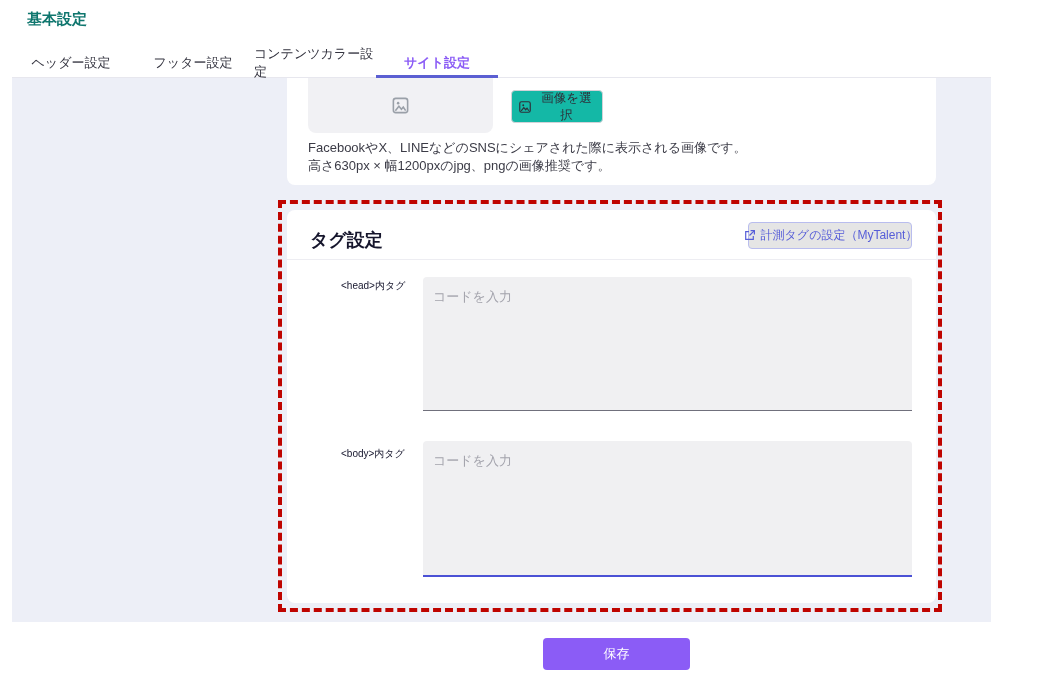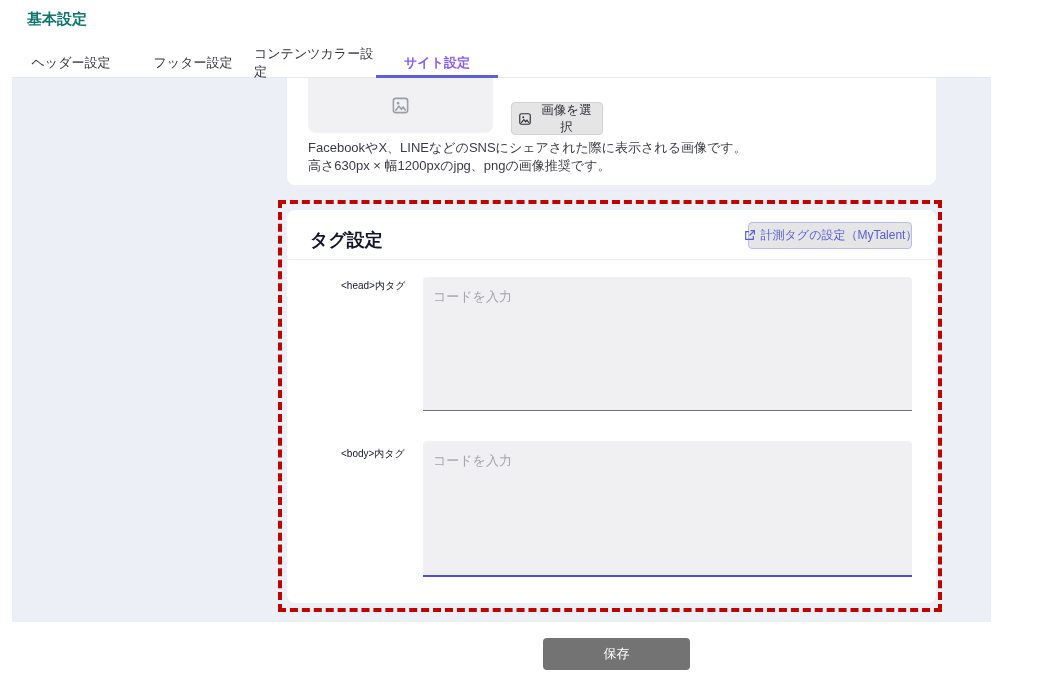--- a/index.html
+++ b/index.html
@@ -12,42 +12,42 @@
   .tabbar{position:absolute;left:10px;top:50px;display:flex;z-index:3;}
   .tab{width:122px;height:28px;display:flex;align-items:center;justify-content:center;
        font-size:13px;color:#33333f;cursor:pointer;border-bottom:3px solid transparent;}
   .tab.active{color:#8b5cf6;font-weight:bold;border-bottom:3px solid #5b5fd2;}
   .tab-rule{position:absolute;left:12px;top:77px;width:979px;height:1px;background:#e7e7ee;z-index:1;}
   .content{position:absolute;left:12px;top:78px;width:979px;height:544px;background:#edeff7;}
   .card{position:absolute;background:#ffffff;border-radius:8px;}
   .card1{left:275px;top:0;width:649px;height:107px;border-radius:0 0 8px 8px;}
   .og-placeholder{position:absolute;left:21px;top:0;width:185px;height:55px;background:#f1f1f4;
     border-radius:0 0 8px 8px;display:flex;align-items:center;justify-content:center;}
-  .select-btn{position:absolute;left:224px;top:24px;width:92px;height:33px;background:#e5e5e5;
+  .select-btn{position:absolute;left:224px;top:12px;width:92px;height:33px;background:#14b8a6;
     border:1px solid #d2d2d8;border-radius:4px;display:flex;align-items:center;justify-content:center;
     gap:5px;font-size:12.5px;color:#2e2e38;cursor:pointer;}
   .og-caption{position:absolute;left:21px;top:61px;font-size:13px;line-height:18px;color:#3b3b46;white-space:nowrap;}
   .card2{left:275px;top:132px;width:649px;height:393px;}
   .tag-title{position:absolute;left:23px;top:18px;font-size:18px;font-weight:bold;color:#15152c;}
   .tracking-btn{position:absolute;left:461px;top:12px;width:164px;height:27px;background:#e5e5e5;
     border:1px solid #b9bdee;border-radius:4px;display:flex;align-items:center;justify-content:center;
     gap:5px;font-size:12px;color:#565dd8;cursor:pointer;white-space:nowrap;}
   .tag-divider{position:absolute;left:0;top:49px;width:100%;height:1px;background:#ededf2;}
   .field-label{position:absolute;left:18px;font-size:10px;font-weight:normal;color:#15152c;margin-left:36px;}
   .label-head{top:69px;}
   .label-body{top:237px;}
   .code-area{position:absolute;left:136px;width:489px;background:#f0f0f2;border:none;
     border-radius:4px 4px 0 0;padding:11px 10px;font-size:13px;color:#2e2e38;resize:none;outline:none;
     font-family:"Liberation Sans","DejaVu Sans",sans-serif;}
   .code-area::placeholder{color:#a3a3ac;}
   .area-head{top:67px;height:134px;border-bottom:1px solid #70707c;}
   .area-body{top:231px;height:136px;border-bottom:2px solid #4b51d5;}
   .annotation-rect{position:absolute;left:278px;top:200px;width:664px;height:412px;
     border:4px dashed #bf0400;z-index:5;pointer-events:none;}
-  .save-btn{position:absolute;left:543px;top:638px;width:147px;height:32px;background:#737373;
+  .save-btn{position:absolute;left:543px;top:638px;width:147px;height:32px;background:#8b5cf6;
     border:none;border-radius:4px;color:#ffffff;font-size:13px;display:flex;align-items:center;
     justify-content:center;cursor:pointer;font-family:"Liberation Sans","DejaVu Sans",sans-serif;}
   .icon{display:inline-flex;flex:none;}
 </style>
 </head>
 <body>
 
 <div class="stage">
 
   <div class="page-title">基本設定</div>

